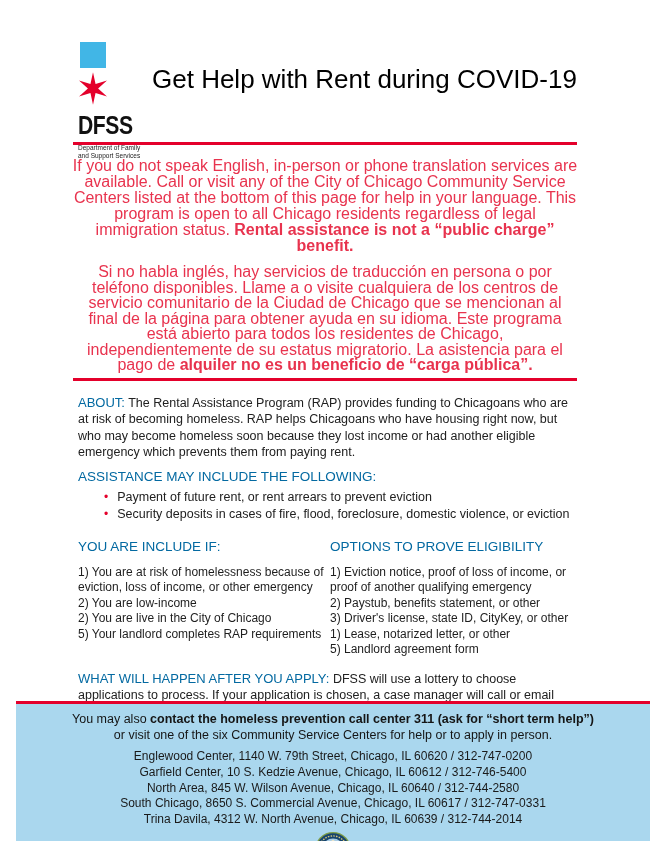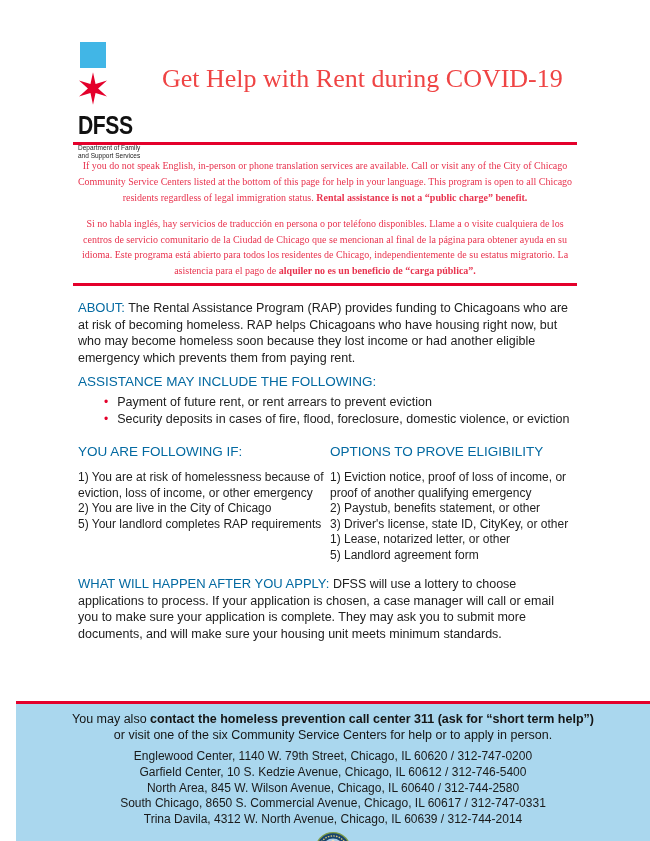--- a/index.html
+++ b/index.html
@@ -12,29 +12,29 @@
   
   .header { display:flex; padding:42px 75px 0 78px; height:140px; }
   .logo { width:64px; flex:0 0 64px; }
   .logo-square { width:26px; height:26px; background:#41b6e6; margin-left:2px; }
   .logo-star { margin:2px 0 0 -2px; }
   .logo-acronym {
     font-weight:bold; font-size:23px; letter-spacing:-0.5px; color:#111;
     transform:scaleX(0.92) scaleY(1.12); transform-origin:left center; margin-top:1px;
   }
   .logo-dept { font-size:6.5px; line-height:7.5px; color:#222; margin-top:5px; }
-  .title { font-size:26px; color:#ef4444; margin:22px 0 0 20px; white-space:nowrap;font-family:Liberation Serif, serif; }
+  .title { font-size:26px; color:#000000; margin:22px 0 0 10px; white-space:nowrap; }
   
   .rule { height:3px; background:#e4002b; margin:0 73px; }
   .rule-1 { margin-top:2px; }
   .rule-2 { margin-top:5px; }
   
   .notice {
     width:505px; margin:13px auto 0; text-align:center;
-    color:#e8334e; font-size:10px; line-height:16px;font-family:Liberation Serif, serif;
+    color:#e8334e; font-size:16px; line-height:16px;
   }
   .notice.es { margin-top:10px; line-height:15.5px; }
   .notice b { color:#e8334e; }
   
   .apply-line { margin:8px 0 0 78px; font-size:13px; }
   .apply-label { color:#2e75b6; }
   .apply-link { color:#e8334e; text-decoration:none; }
   
   .section { margin:0 75px 0 78px; }
   .about { margin-top:14px; font-size:12.5px; line-height:16.5px; }
@@ -103,22 +103,23 @@
       <span>Payment of future rent, or rent arrears to prevent eviction</span>
     </div>
     <div class="bullet-row">
       <span class="bullet-dot">•</span>
       <span>Security deposits in cases of fire, flood, foreclosure, domestic violence, or eviction</span>
     </div>
   </div>
 
   <div class="cols">
     <div class="col">
-      <div class="col-h h-blue">YOU ARE FOLLOWING IF:</div>
+      <div class="col-h h-blue">YOU ARE INCLUDE IF:</div>
       <div class="col-item">1) You are at risk of homelessness because of eviction, loss of income, or other emergency</div>
+      <div class="col-item">2) You are low-income</div>
       <div class="col-item">2) You are live in the City of Chicago</div>
       <div class="col-item">5) Your landlord completes RAP requirements</div>
     </div>
     <div class="col">
       <div class="col-h h-blue">OPTIONS TO PROVE ELIGIBILITY</div>
       <div class="col-item">1) Eviction notice, proof of loss of income, or proof of another qualifying emergency</div>
       <div class="col-item">2) Paystub, benefits statement, or other</div>
       <div class="col-item">3) Driver's license, state ID, CityKey, or other</div>
       <div class="col-item">1) Lease, notarized letter, or other</div>
       <div class="col-item">5) Landlord agreement form</div>

